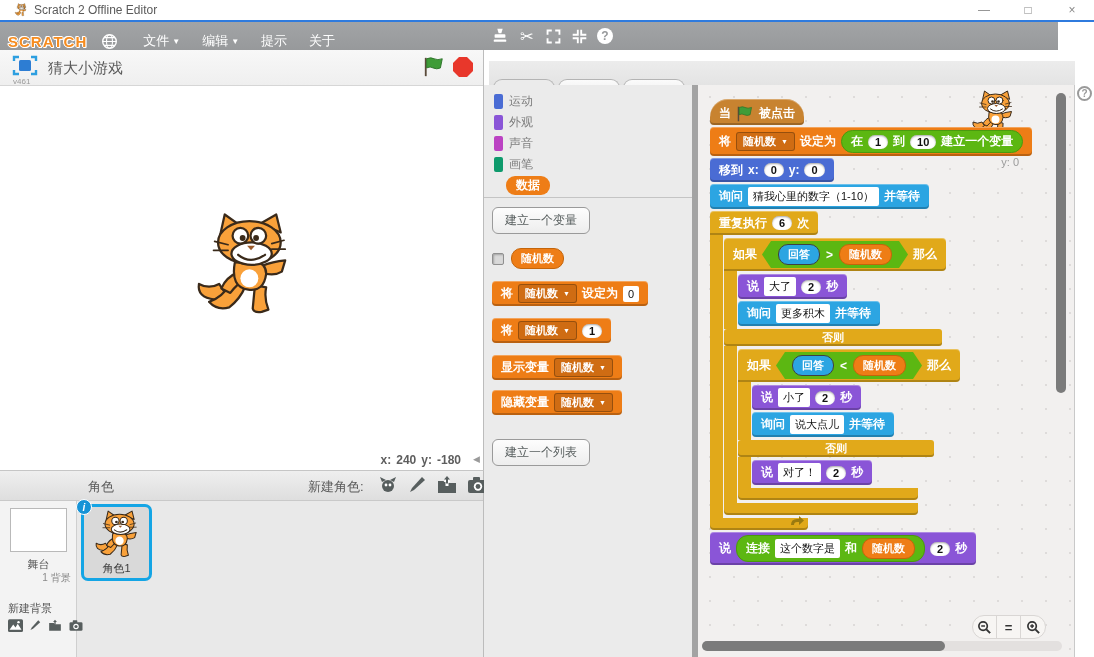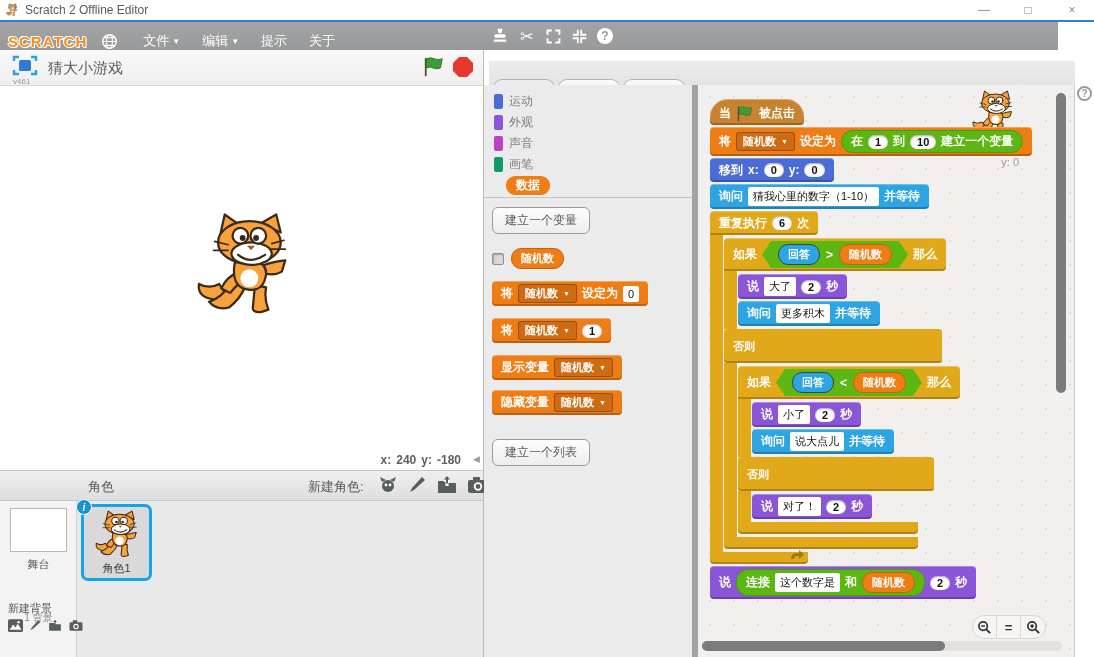--- a/index.html
+++ b/index.html
@@ -1,21 +1,21 @@
 <!DOCTYPE html>
 <html><head>
 <meta charset="utf-8">
 <style>
   * { margin:0; padding:0; box-sizing:border-box; }
   html,body { width:1094px; height:657px; overflow:hidden; }
   body { font-family:"Liberation Sans","DejaVu Sans",sans-serif; background:#fff; position:relative; }
 
   
   .titlebar { position:absolute; left:0; top:0; width:1094px; height:20px; background:#fff;
-              display:flex; align-items:center; padding-left:5px; }
+              display:flex; align-items:center; padding-left:14px; }
   .titlebar .t-icon { width:14px; height:14px; margin-right:6px; }
   .titlebar .t-text { font-size:12px; color:#5a5a5a; }
   .win-controls { position:absolute; right:0; top:0; height:20px; display:flex; }
   .win-btn { width:44px; height:20px; display:flex; align-items:center; justify-content:center;
              color:#8a8a8a; font-size:12px; }
   .blueline { position:absolute; left:0; top:20px; width:1094px; height:2px; background:#2f7bde; }
 
   
   .menubar { position:absolute; left:0; top:22px; width:1058px; height:28px;
              background:linear-gradient(#a2a4a6,#97999b); display:flex; align-items:flex-end; }
@@ -57,21 +57,21 @@
                     border-bottom:1px solid #c9c9c9; }
   .sprites-title { position:absolute; left:88px; top:7px; font-size:13px; color:#5a5a5a; }
   .new-sprite-label { position:absolute; left:308px; top:7px; font-size:13px; color:#5a5a5a; }
   .ns-icons { position:absolute; left:378px; top:4px; display:flex; gap:9px; }
   .ns-icons svg { display:block; }
   .left-col { position:absolute; left:0; top:30px; width:77px; height:157px; background:#f3f3f3;
               border-right:1px solid #cfcfcf; }
   .stage-thumb { position:absolute; left:10px; top:7px; width:57px; height:44px; background:#fff;
                  border:1px solid #b9b9b9; }
   .stage-name { position:absolute; left:0; top:56px; width:77px; text-align:center; font-size:11px; color:#555; }
-  .stage-info { position:absolute; left:0; top:70px; width:77px; text-align:center; font-size:10px; color:#8a8a8a;margin-top:40px; }
+  .stage-info { position:absolute; left:18px; top:70px; width:77px; text-align:center; font-size:10px; color:#8a8a8a; }
   .new-backdrop { position:absolute; left:8px; top:100px; font-size:11px; color:#555; }
   .nb-icons { position:absolute; left:8px; top:118px; display:flex; gap:5px; }
   .sprite-tile { position:absolute; left:81px; top:33px; width:71px; height:77px; background:#d9d9d9;
                  border:3px solid #14a5e5; border-radius:7px; }
   .sprite-tile .cat-th { position:absolute; left:8px; top:2px; width:52px; height:52px; }
   .sprite-tile .sp-name { position:absolute; left:0; bottom:2px; width:100%; text-align:center;
                           font-size:11px; color:#3a3a3a; }
   .info-badge { position:absolute; left:-8px; top:-8px; width:16px; height:16px; background:#1793d6;
                 border:1px solid #fff; border-radius:50%; color:#fff; font-size:10px; font-weight:bold;
                 font-style:italic; display:flex; align-items:center; justify-content:center; }
@@ -121,23 +121,23 @@
   .rep-data { background:#ee7d16; border:1px solid #c4650a; }
   .rep-sensing { background:#2ca5e2; border:1px solid #404040; }
   .rep-op { background:#5cb712; border:1px solid #4a990e; border-radius:12px; display:flex;
             align-items:center; gap:5px; padding:2px 9px; }
   .hex { background:#5cb712; clip-path:polygon(9px 0,calc(100% - 9px) 0,100% 50%,calc(100% - 9px) 100%,9px 100%,0 50%);
          display:flex; align-items:center; gap:6px; padding:3px 16px; font-size:12px; }
   .cblock { display:flex; flex-direction:column; align-items:flex-start; width:fit-content; }
   .c-head { border-radius:4px 4px 4px 0; }
   .c-body { border-left:13px solid #e1a91a; padding:3px 0 3px 1px; display:flex; flex-direction:column;
             gap:2px; align-items:flex-start; }
-  .c-else { height:34px; border-radius:3px; color:#fff; font-size:11px; font-weight:bold;
+  .c-else { height:17px; border-radius:3px; color:#fff; font-size:11px; font-weight:bold;
             display:flex; align-items:center; padding:0 9px; background:#e1a91a;
-            box-shadow:inset 0 -2px rgba(0,0,0,.22); }
+            box-shadow:inset 0 -2px rgba(0,0,0,.22);justify-content:center; }
   .c-foot { height:12px; border-radius:0 0 4px 4px; background:#e1a91a;
             box-shadow:inset 0 -2px rgba(0,0,0,.22); position:relative; }
   .else-if1{width:218px;} .else-if2{width:196px;}
   .foot-if1{width:194px;} .foot-if2{width:180px;} .foot-repeat{width:98px;}
   .loop-arrow { position:absolute; right:3px; top:-3px; }
   .stack { position:absolute; left:12px; top:14px; display:flex; flex-direction:column; gap:2px;
            align-items:flex-start; }
 
   
   .scripts { position:absolute; left:698px; top:85px; width:377px; height:572px;

